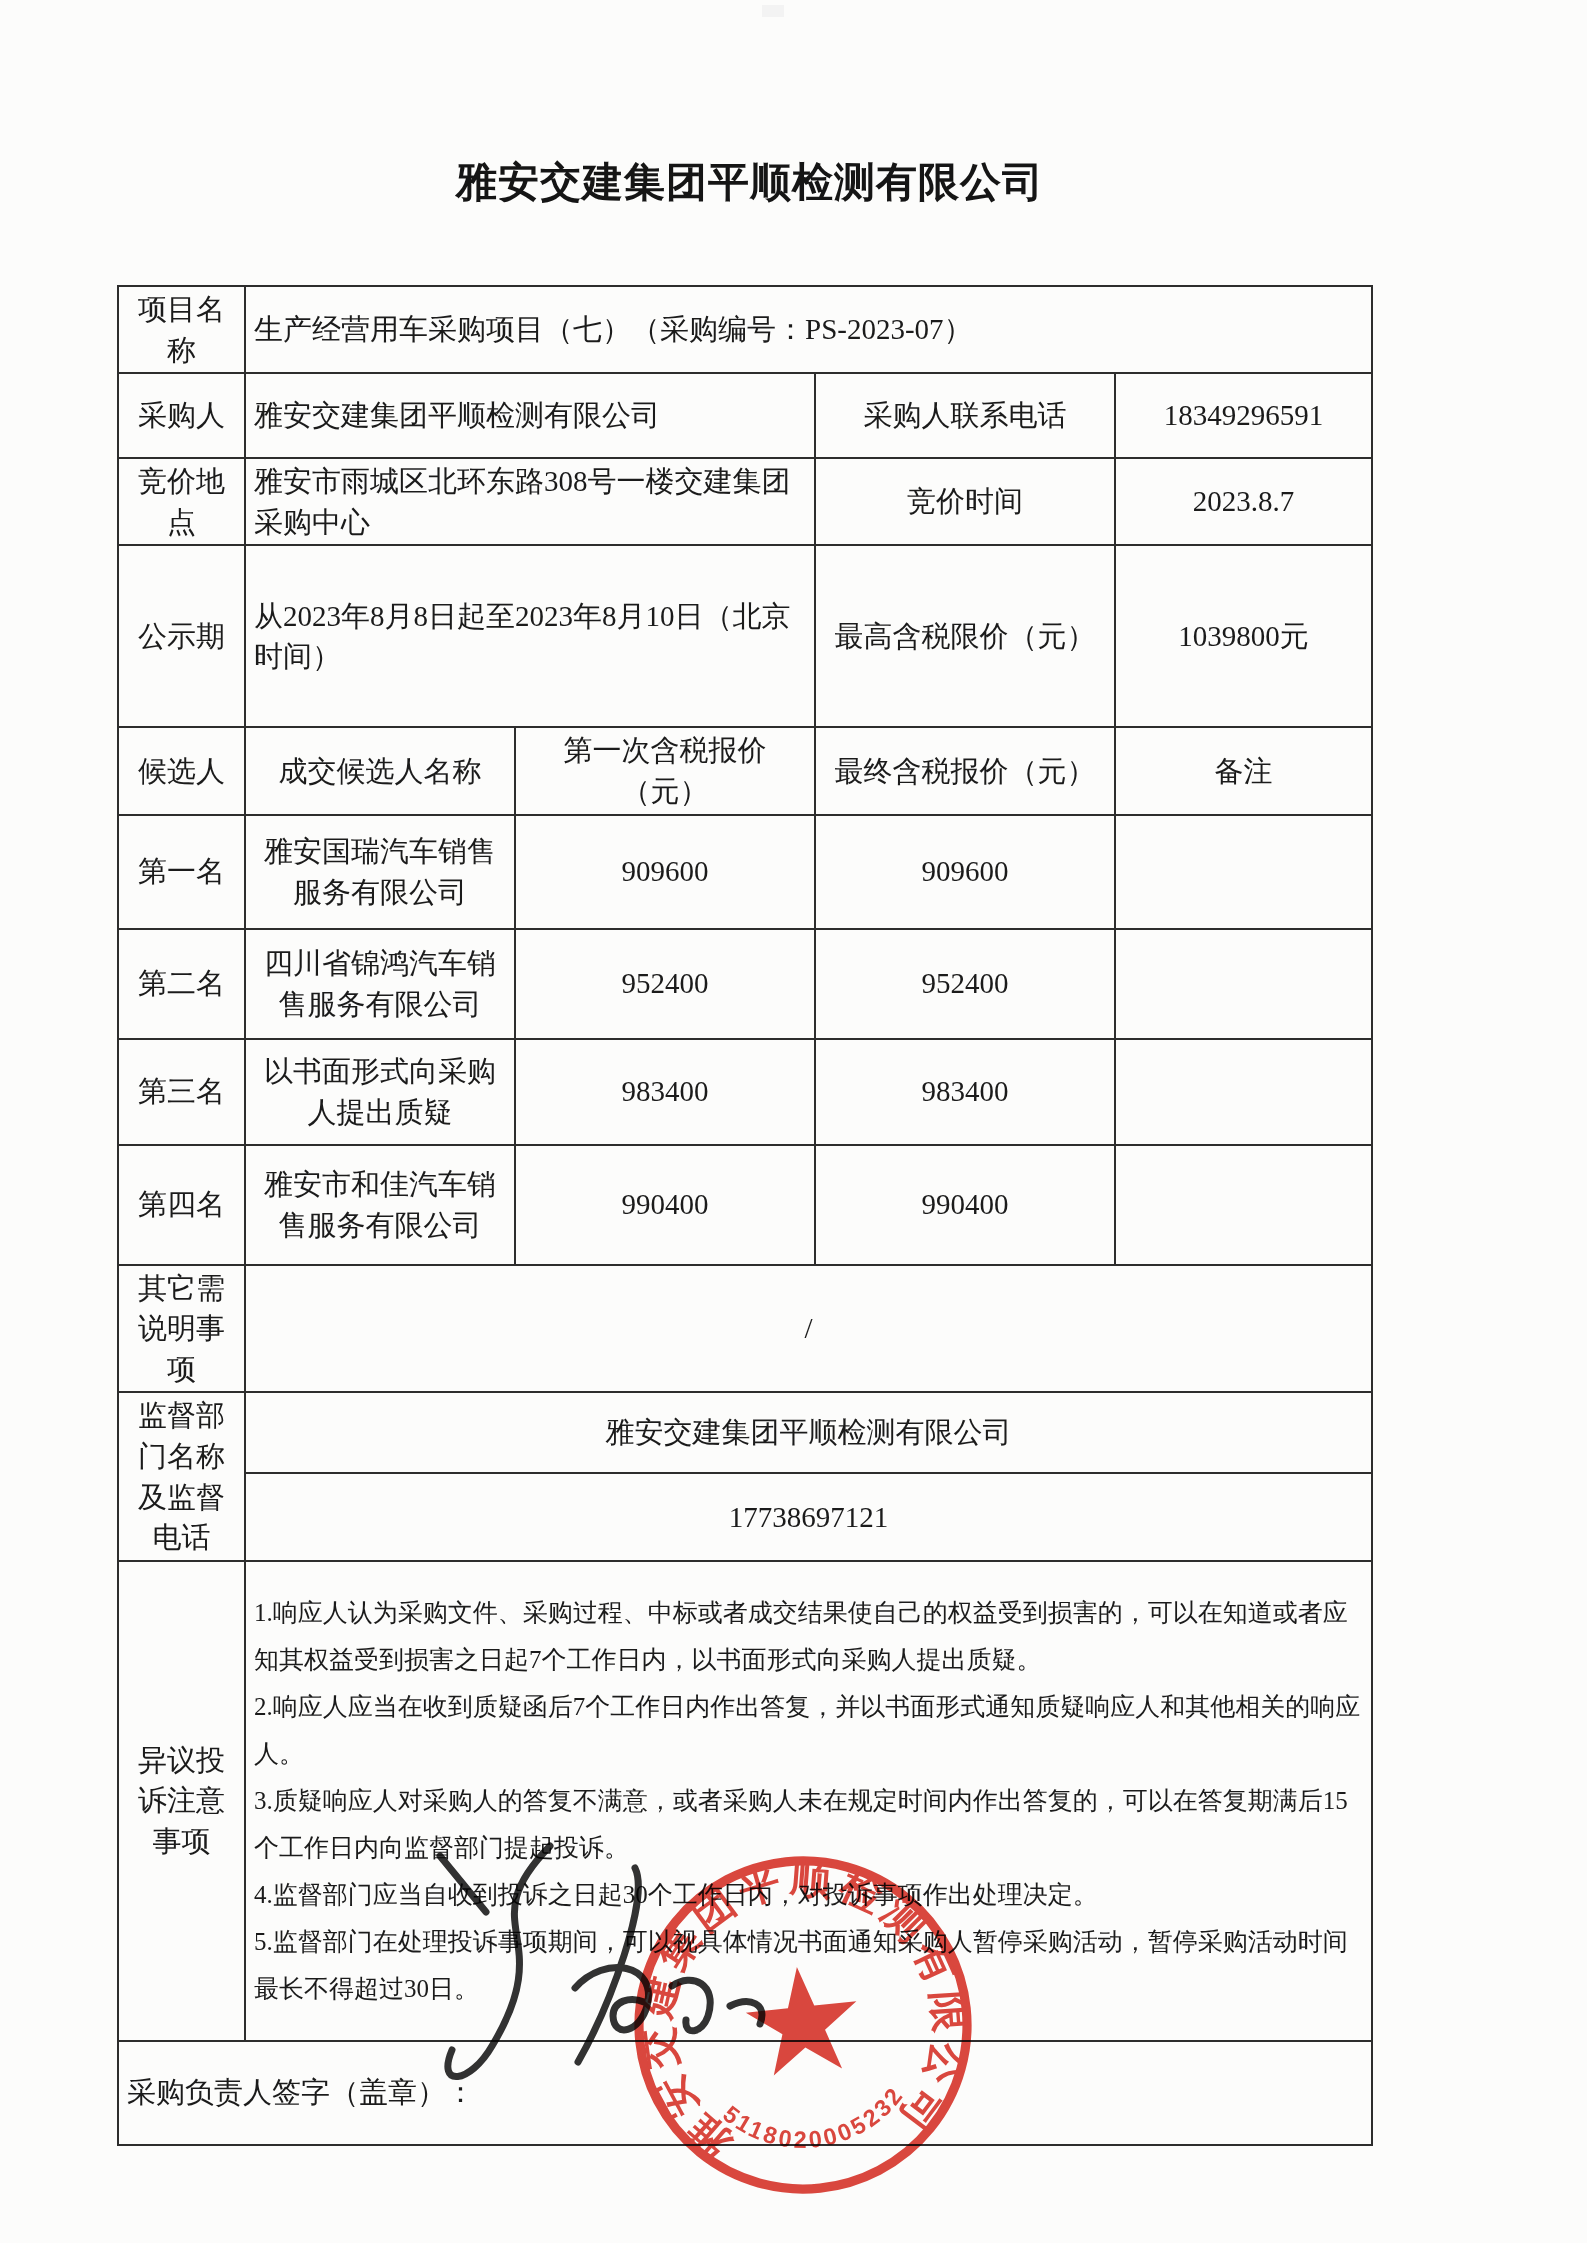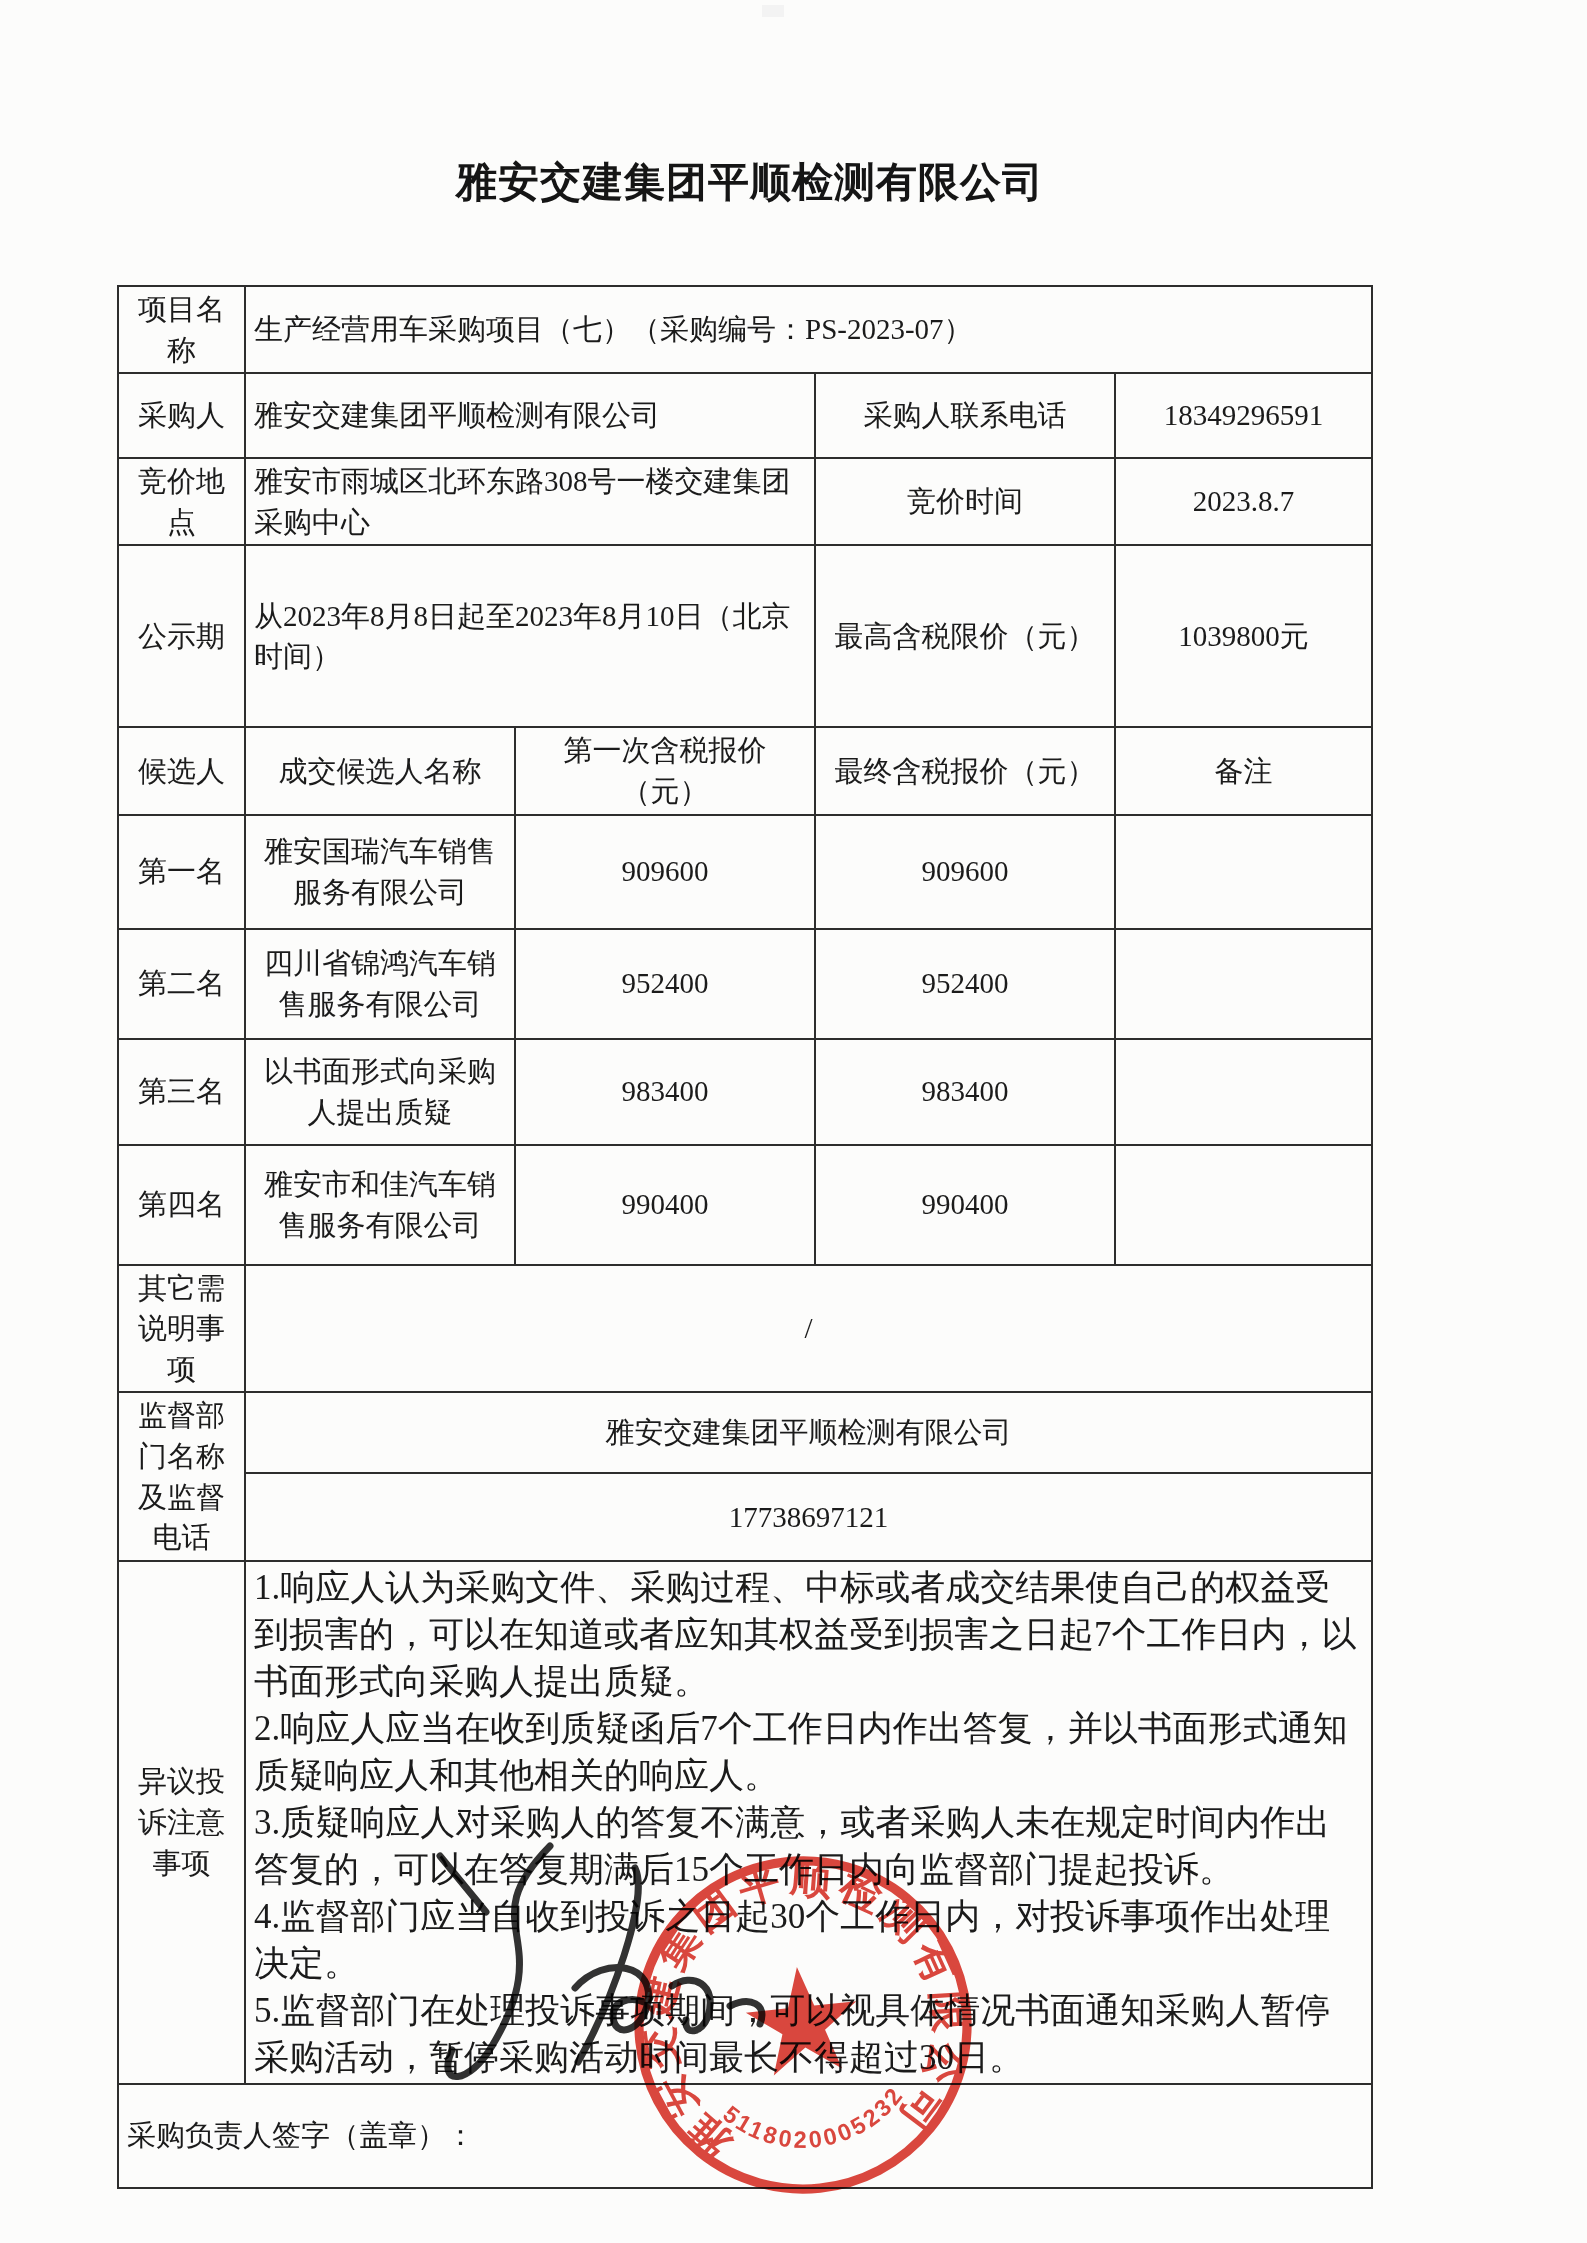--- a/index.html
+++ b/index.html
@@ -32,21 +32,21 @@
     font-size:29px;
     padding:2px 8px;
     vertical-align:middle;
     line-height:1.4;
     word-break:break-all;
   }
   .lbl { text-align:center; }
   .ctr { text-align:center; }
   .lft { text-align:left; }
   .obj-cell { padding:10px 14px 10px 10px; }
-  .obj-cell p { margin:0; font-size:35px; line-height:47px; text-align:left; }
+  .obj-cell p { margin:0; font-size:25px; line-height:47px; text-align:left; }
   .slash { font-size:32px; }
   .sig-cell { font-size:29px; padding-left:10px; }
   
   .stamp {
     position:absolute; left:598px; top:1820px; width:410px; height:410px;
     transform:rotate(-6deg);
     opacity:0.92;
     mix-blend-mode:multiply;
     pointer-events:none;
   }

